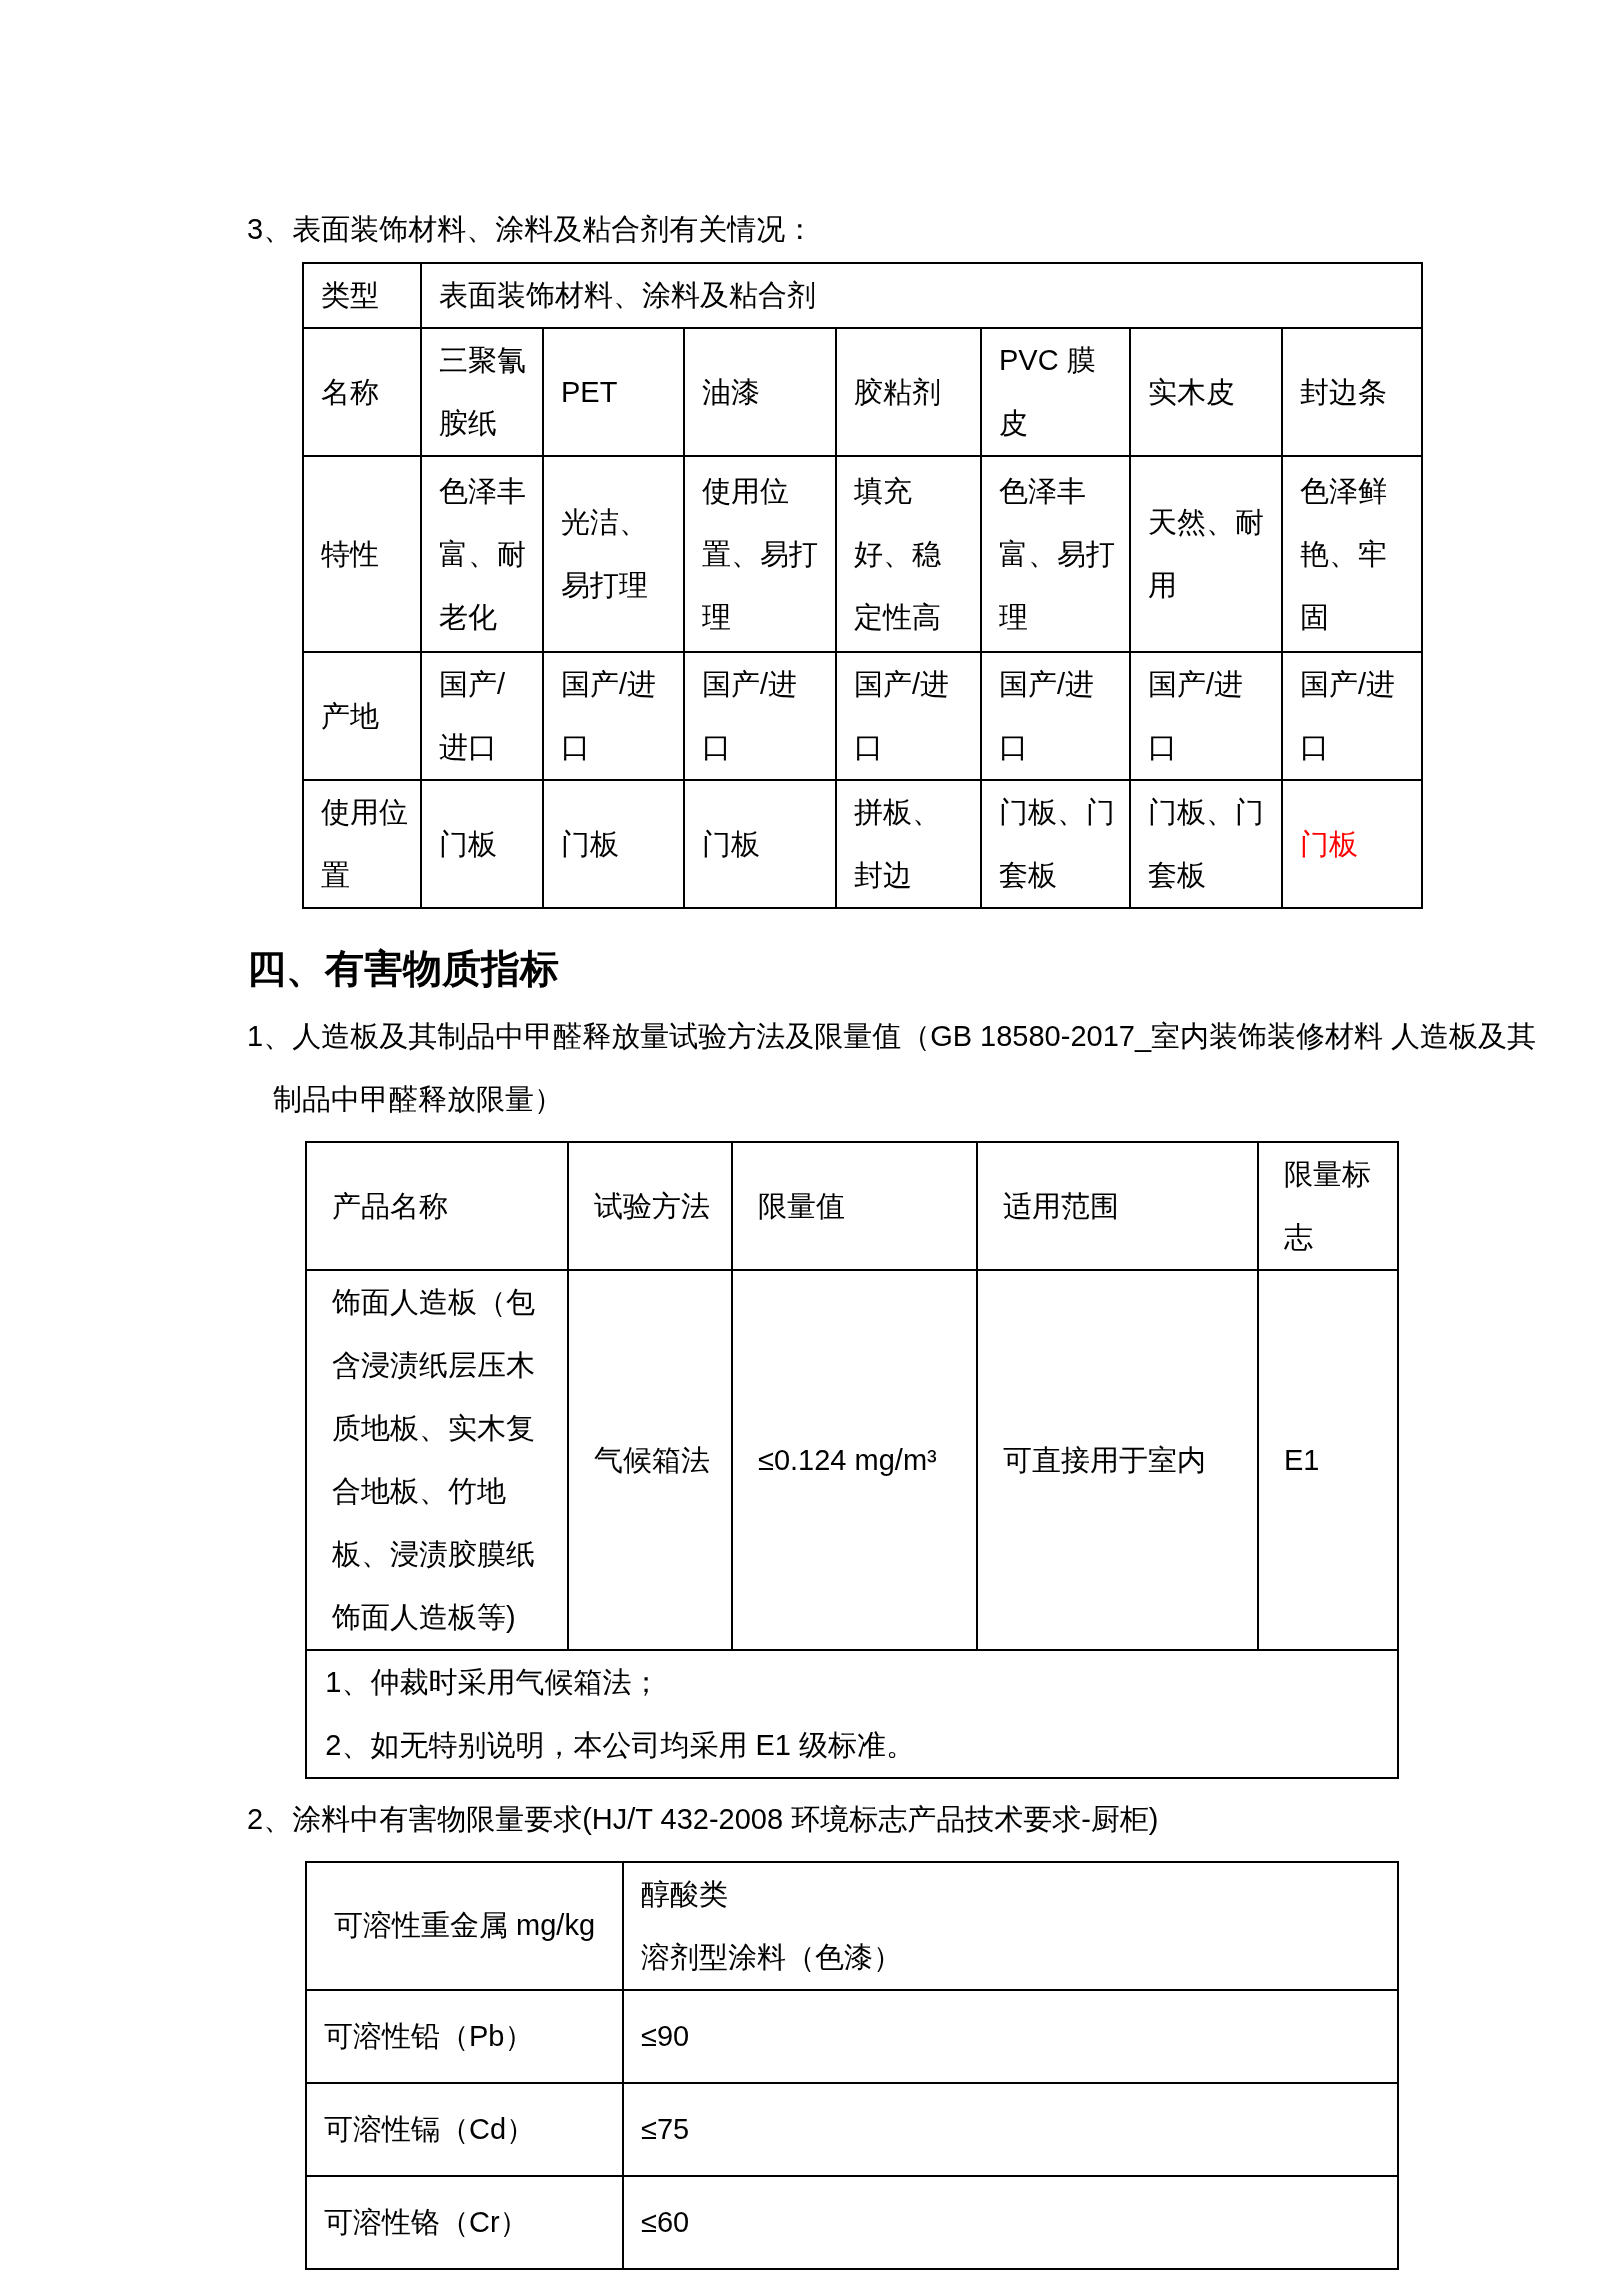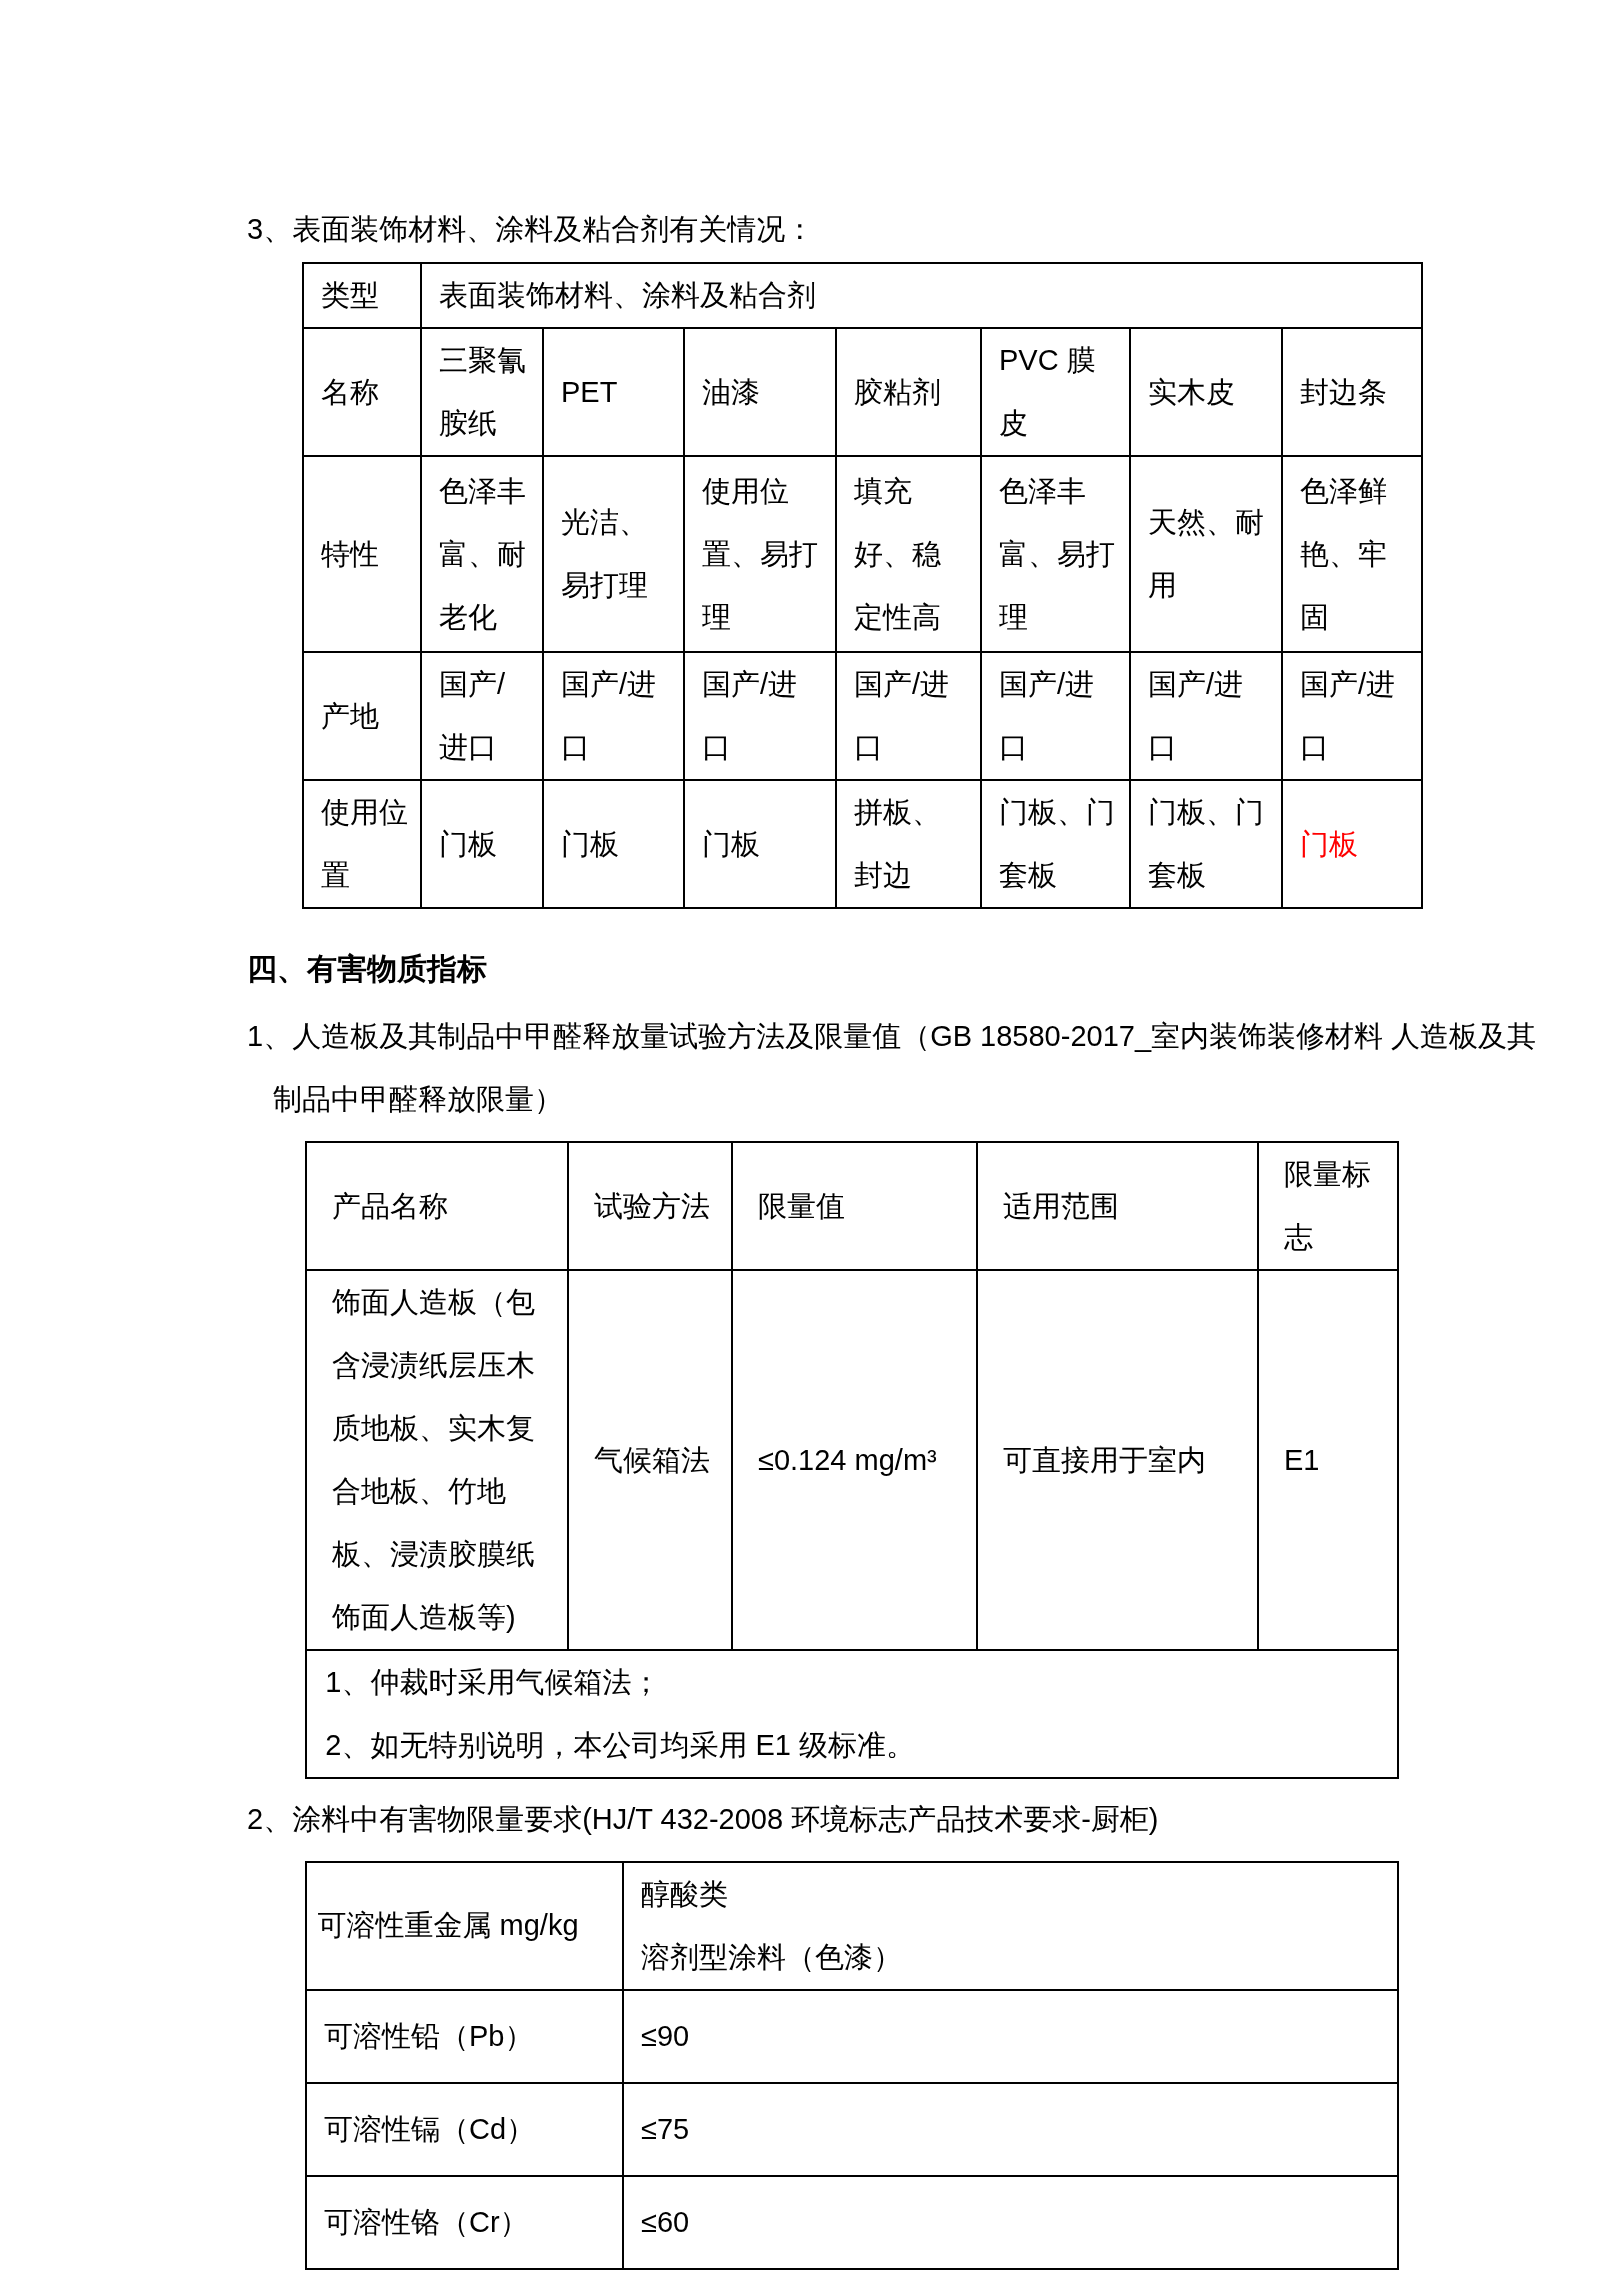--- a/index.html
+++ b/index.html
@@ -12,21 +12,21 @@
     overflow: hidden;
   }
   .page { width: 1623px; height: 2295px; padding: 198px 65px 0 247px; }
 
   .para { margin: 0; line-height: 63px; }
   .para-line { line-height: 63px; }
   .hang-indent { padding-left: 26px; }
 
   .heading {
     margin: 34px 0 0 0;
-    font-size: 30px;
+    font-size: 39px;
     font-weight: bold;
     line-height: 51px;
   }
 
   table {
     border-collapse: collapse;
     table-layout: fixed;
     border: 2.6px solid #000;
   }
   td {
@@ -51,21 +51,21 @@
   .t2 td { padding-left: 25px; }
   .t2 tr.r-hdr   { height: 73px; }
   .t2 tr.r-body  { height: 314px; }
   .t2 tr.r-notes { height: 128px; }
   .t2 .notes-cell { padding-left: 18.3px; }
 
   .t3 { width: 1092px; margin: 9.2px 0 0 58px; }
   .t3 td { }
   .t3 tr.r-hdr  { height: 128px; }
   .t3 tr.r-data { height: 93px; }
-  .t3 .hdr-col1 { text-align: left; padding-left: 10.5px; }
+  .t3 .hdr-col1 { text-align: center; padding-left: 10.5px; }
 
   .cell-line { line-height: 63px; }
 </style>
 </head>
 <body>
 
 <div class="page">
 
   <p class="para">3、表面装饰材料、涂料及粘合剂有关情况：</p>
 

